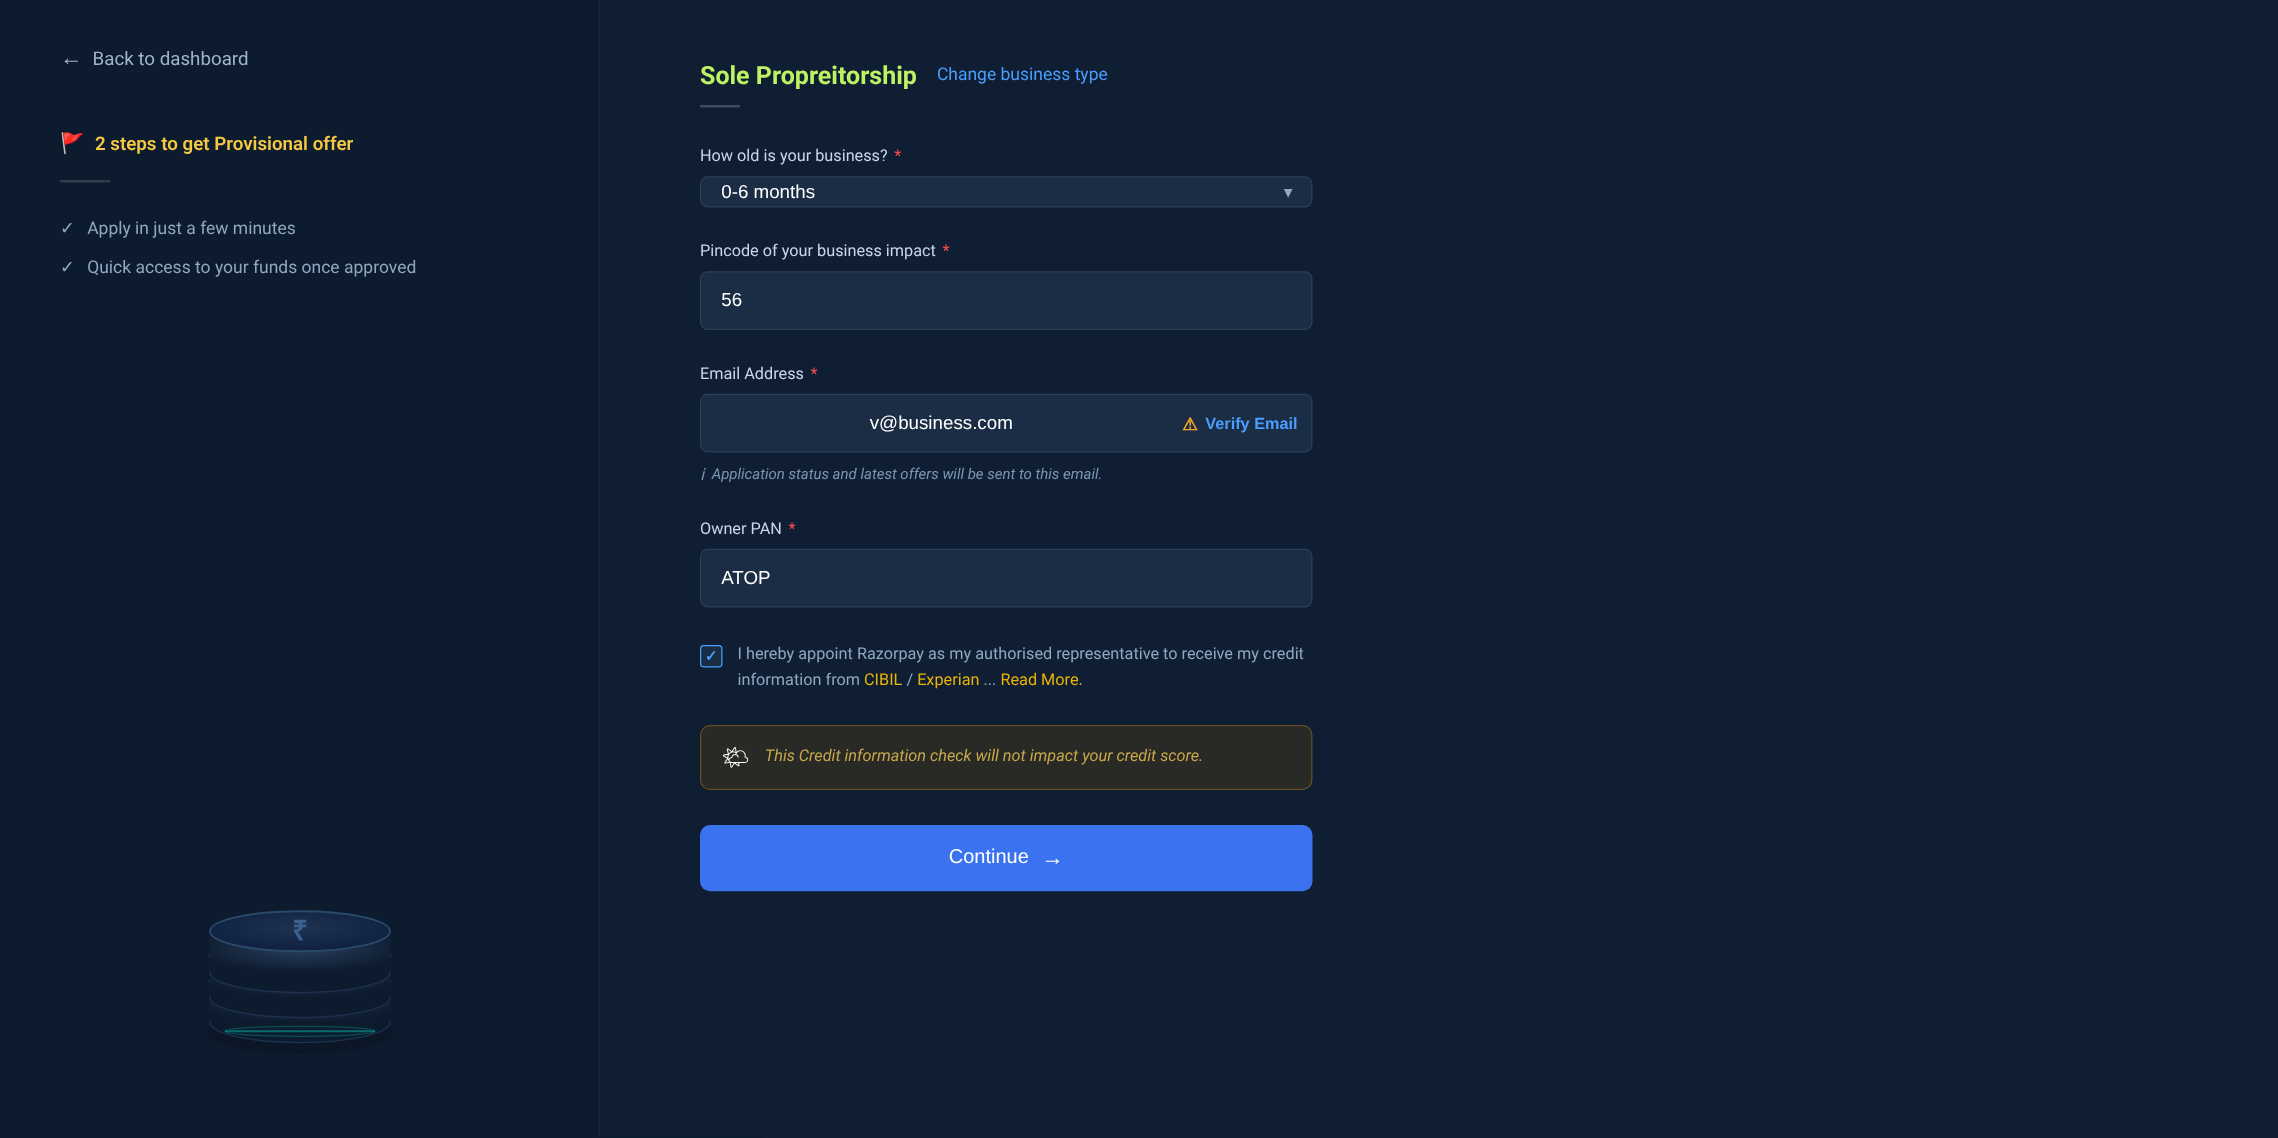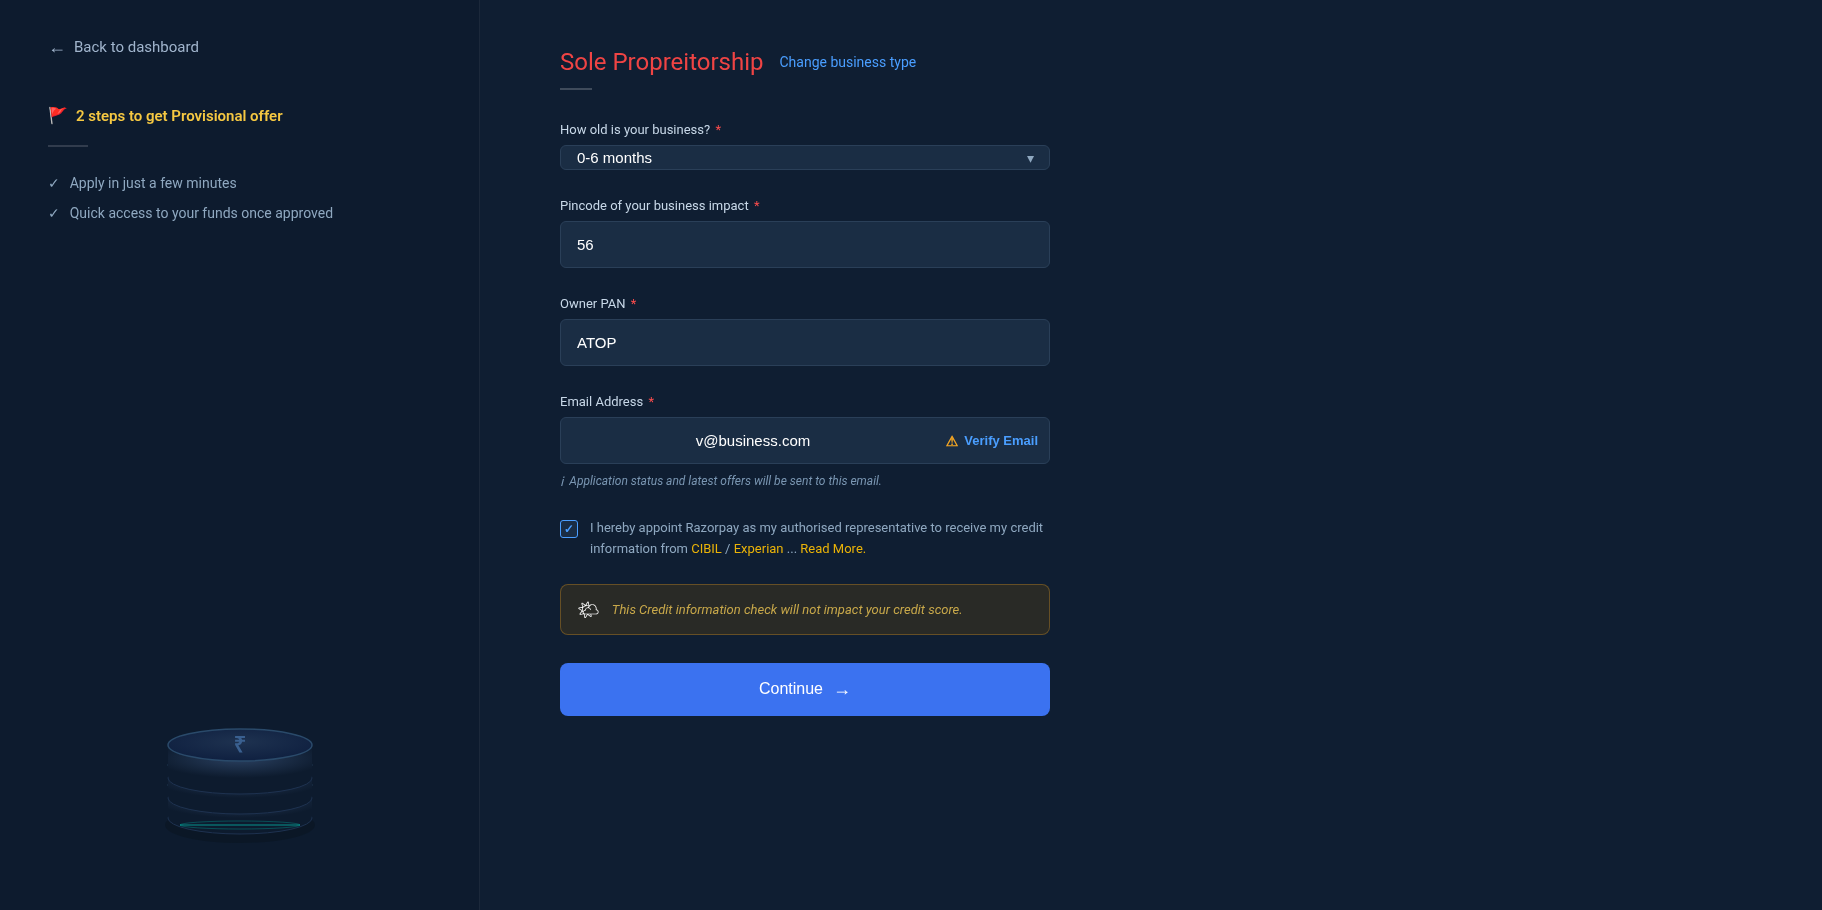--- a/index.html
+++ b/index.html
@@ -112,23 +112,23 @@
     }
 
     .business-type-header {
       display: flex;
       align-items: center;
       gap: 16px;
       margin-bottom: 12px;
     }
 
     .business-type-title {
-      font-size: 24px;
-      font-weight: 400;
-      color: #ef4444;
+      font-size: 20px;
+      font-weight: 700;
+      color: #bef264;
     }
 
     .change-type-link {
       font-size: 14px;
       color: #4a9eff;
       cursor: pointer;
       text-decoration: none;
     }
 
     .header-underline {
@@ -421,48 +421,48 @@
         <span class="select-chevron">▾</span>
       </div>
     </div>
 
     <div class="form-group">
       <label class="form-label">
         <span>Pincode of your business impact</span>
         <span class="required-star">*</span>
       </label>
       <input class="form-input" type="text" value="56" style="">
-    </div>
-
-    <div class="form-group">
-      <label class="form-label">
-        <span>Owner PAN</span>
-        <span class="required-star">*</span>
-      </label>
-      <input class="form-input" type="text" value="ATOP" style="">
     </div>
 
     <div class="form-group">
       <label class="form-label">
         <span>Email Address</span>
         <span class="required-star">*</span>
       </label>
       <div class="email-input-wrapper">
         <input class="email-input" type="email" value="v@business.com" style="">
         <button class="verify-email-btn">
           <span class="warning-triangle">⚠</span>
           <span>Verify Email</span>
         </button>
       </div>
       <div class="email-hint">
         <span class="info-icon">ℹ</span>
         <span>Application status and latest offers will be sent to this email.</span>
       </div>
     </div>
 
+    <div class="form-group">
+      <label class="form-label">
+        <span>Owner PAN</span>
+        <span class="required-star">*</span>
+      </label>
+      <input class="form-input" type="text" value="ATOP" style="">
+    </div>
+
     <div class="checkbox-section">
       <div class="checkbox-checkmark">
         <span class="checkbox-checkmark-inner">✓</span>
       </div>
       <div class="checkbox-text">
         <span>I hereby appoint Razorpay as my authorised representative to receive my credit information from </span>
         <span class="link-text">CIBIL</span>
         <span> / </span>
         <span class="link-text">Experian</span>
         <span>...</span>

